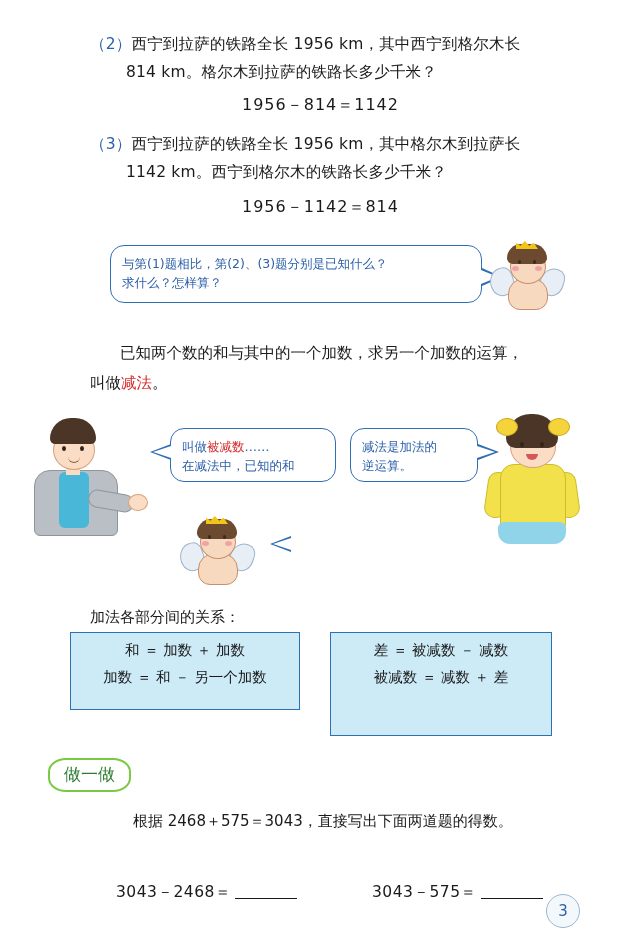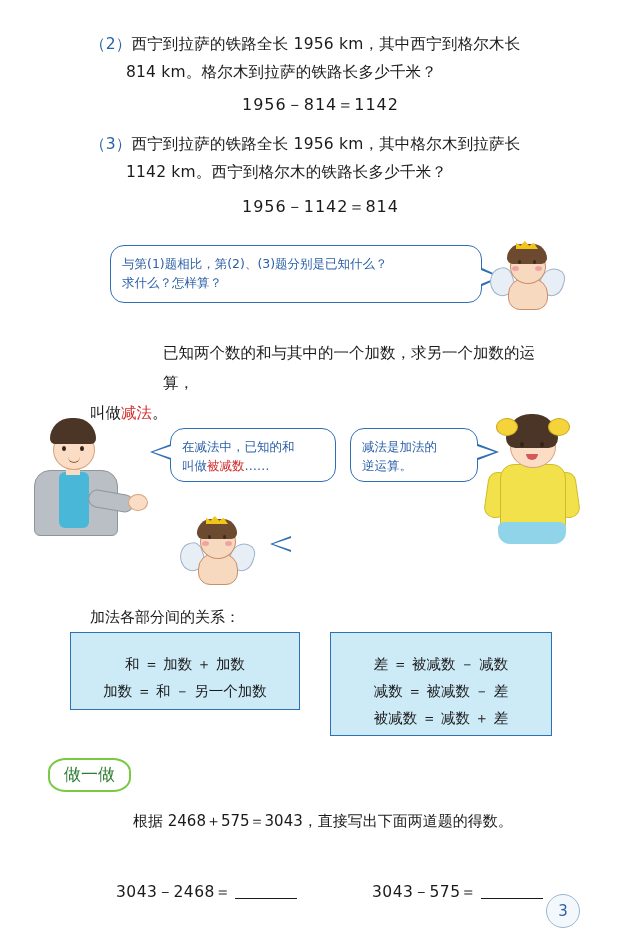--- a/index.html
+++ b/index.html
@@ -58,21 +58,21 @@
     position:absolute;
     font-size:15px;
     color:#1a1a1a;
     margin-left:20px;
   }
   .relbox{
     position:absolute;
     border:1.6px solid #2f6fb5;
     background:#cdeaf7;
     box-sizing:border-box;
-    padding:18px 12px;
+    padding:4px 12px;
     font-size:14.5px;
     line-height:27px;
     color:#1a1a1a;
   }
 
   
   .doit{
     position:absolute;
     border:2px solid #7ac943;
     border-radius:18px/14px;
@@ -197,40 +197,40 @@
     <div class="head"></div>
     <div class="hair"></div>
     <div class="crown"></div>
     <div class="eye" style="left:22px;"></div>
     <div class="eye" style="left:37px;"></div>
     <div class="cheek" style="left:16px;"></div>
     <div class="cheek" style="left:39px;"></div>
   </div>
 
   <div class="def" style="left:90px;top:338px;width:470px;">
-    <span style="display:inline-block;margin-left:73px;">已知两个数的和与其中的一个加数，求另一个加数的运算，</span><br>
+    <span style="display:inline-block;margin-left:30px;">已知两个数的和与其中的一个加数，求另一个加数的运算，</span><br>
     <span>叫做</span><span class="red">减法</span><span>。</span>
   </div>
 
   <div class="fig boy" style="left:32px;top:418px;width:120px;height:120px;">
     <div class="jacket"></div>
     <div class="shirtfront"></div>
     <div class="neck"></div>
     <div class="head"></div>
     <div class="hair"></div>
     <div class="eye" style="left:30px;"></div>
     <div class="eye" style="left:48px;"></div>
     <div class="mouth"></div>
     <div class="arm"></div>
     <div class="hand"></div>
   </div>
 
   <div class="bubble" style="left:170px;top:428px;width:166px;height:54px;">
+    <div><span>叫做</span><span class="hl">被减数</span><span>……</span></div>
     <div>在减法中，已知的和</div>
-    <div><span>叫做</span><span class="hl">被减数</span><span>……</span></div>
   </div>
   <div class="tail" style="left:150px;top:444px;border-top:8px solid transparent;border-bottom:8px solid transparent;border-right:21px solid #2f6fb5;"></div>
   <div class="tail" style="left:153px;top:446px;border-top:6px solid transparent;border-bottom:6px solid transparent;border-right:18px solid #ffffff;"></div>
 
   <div class="bubble" style="left:350px;top:428px;width:128px;height:54px;">
     <div>减法是加法的</div>
     <div>逆运算。</div>
   </div>
   <div class="tail" style="left:478px;top:444px;border-top:8px solid transparent;border-bottom:8px solid transparent;border-left:21px solid #2f6fb5;"></div>
   <div class="tail" style="left:477px;top:446px;border-top:6px solid transparent;border-bottom:6px solid transparent;border-left:18px solid #ffffff;"></div>
@@ -266,21 +266,20 @@
   <div class="tail" style="left:273px;top:538px;border-top:6px solid transparent;border-bottom:6px solid transparent;border-right:18px solid #ffffff;"></div>
 
   <div class="rel-title" style="left:70px;top:608px;">加法各部分间的关系：</div>
   <div class="relbox" style="left:70px;top:632px;width:230px;height:78px;">
     <div style="text-align:center;">和 ＝ 加数 ＋ 加数</div>
     <div style="text-align:center;">加数 ＝ 和 － 另一个加数</div>
   </div>
 
   <div class="relbox" style="left:330px;top:632px;width:222px;height:104px;">
     <div style="text-align:center;">差 ＝ 被减数 － 减数</div>
-    <div style="text-align:center;">减数 ＝ 被减数 － 差</div>
     <div style="text-align:center;">被减数 ＝ 减数 ＋ 差</div>
   </div>
 
   <div class="doit" style="left:48px;top:758px;">做一做</div>
   <div class="doit-text" style="left:90px;top:808px;width:470px;margin-left:43px;">根据 2468＋575＝3043，直接写出下面两道题的得数。</div>
 
   <div class="ex" style="left:116px;top:850px;">
     <span>3043－2468＝</span><span class="blank"></span>
   </div>
   <div class="ex" style="left:372px;top:850px;">

